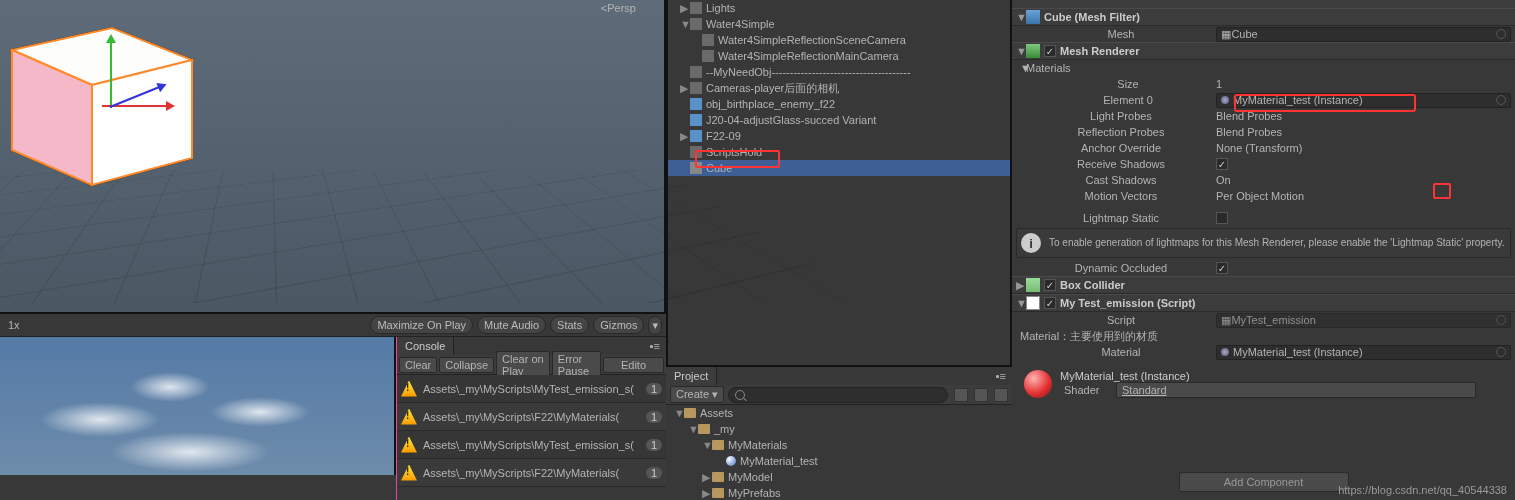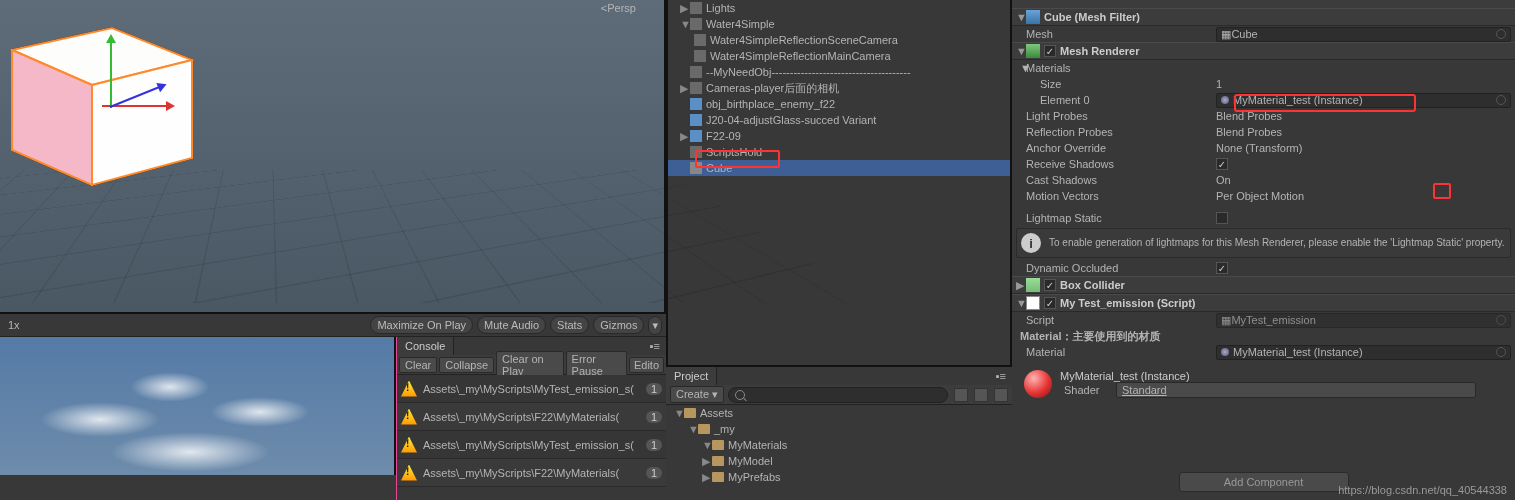--- a/index.html
+++ b/index.html
@@ -35,38 +35,38 @@
 .c1{width:80px;height:30px;left:130px;top:35px;} .c2{width:120px;height:35px;left:40px;top:65px;} .c3{width:100px;height:30px;left:210px;top:60px;} .c4{width:160px;height:40px;left:110px;top:95px;}
 
 
 .console { width:270px; height:163px; background:#383838; display:flex; flex-direction:column; border-left:1px solid #ec4899;}
 .panel-tab { height:18px; background:#383838; display:flex; align-items:center; }
 .tab { background:#4a4a4a; padding:2px 8px; height:18px; display:flex; align-items:center; border-right:1px solid #222; color:#ccc;}
 .tab.active { background:#3c3c3c; }
 .opt{ margin-left:auto; padding:0 6px; cursor:pointer;}
 .con-tb { height:20px; display:flex; align-items:center; gap:2px; padding:0 2px; background:#3c3c3c; border-bottom:1px solid #222;}
 .con-btn { background:#4a4a4a; padding:1px 5px; border:1px solid #292929; border-radius:2px; cursor:pointer;}
-.con-btn.short{padding:1px 4px;text-align:right;}
+.con-btn.short{padding:1px 17px;text-align:right;}
 .log-row { height:28px; display:flex; align-items:center; padding:0 4px; border-bottom:1px solid #2a2a2a; background:#363636;}
 .log-row:nth-child(even){background:#3a3a3a;}
 .warn-ico { width:16px; height:16px; background:linear-gradient(#ffeb3b,#ff9800); clip-path:polygon(50% 0,100% 100%,0 100%); margin-right:6px; position:relative;}
 .warn-ico::after{content:"!";position:absolute;left:5px;top:1px;color:#222;font-weight:bold;font-size:10px;}
 .log-txt { flex:1; overflow:hidden; white-space:nowrap; text-overflow:ellipsis;}
 .log-badge { background:#555; border-radius:8px; padding:0 5px; color:#ccc;}
 
 
 .left { width:666px; display:flex; flex-direction:column;}
 .bottom-left { display:flex; height:163px;}
 .bottom-left .game{border-top:0;}
 
 
 .hier { width:346px; height:500px; background:#383838; border-left:2px solid #111; border-right:2px solid #111;}
 .hier-list { padding-top:0;}
 .tree-row { height:16px; display:flex; align-items:center; padding-left:6px; cursor:pointer;}
-.tree-row.indent1{padding-left:12px;} .tree-row.indent2{padding-left:16px;} .tree-row.indent3{padding-left:48px;}
+.tree-row.indent1{padding-left:12px;} .tree-row.indent2{padding-left:24px;} .tree-row.indent3{padding-left:48px;}
 .tree-row.sel { background:#3e5f96; color:#fff;}
 .arrow { width:10px; display:inline-block; color:#888;}
 .go-ico { width:12px; height:12px; margin-right:4px; background:#6a6a6a; display:inline-block;}
 .go-ico.cube{background:#888;}
 .go-ico.pref{background:#5a8fc8;}
 .redbox1 { position:absolute; border:2px solid #f33; left:695px; top:150px; width:85px; height:18px; border-radius:2px; pointer-events:none;}
 
 
 .project { width:346px; height:135px; background:#383838; border-top:2px solid #111;}
 .proj-tb { height:20px; display:flex; align-items:center; padding:0 4px; background:#3c3c3c; border-bottom:1px solid #222; gap:4px;}
@@ -83,21 +83,21 @@
 .comp-hdr .tri{width:10px;color:#999;cursor:pointer;}
 .comp-hdr .ico{width:14px;height:14px;margin-right:4px;}
 .comp-hdr .ico.mesh{background:linear-gradient(#6aa3d8,#3a73a8);}
 .comp-hdr .ico.rend{background:linear-gradient(#7fc87f,#3a8a3a);}
 .comp-hdr .ico.box{background:linear-gradient(#9d9,#7b7);}
 .comp-hdr .ico.script{background:#fff;border:1px solid #888;}
 .comp-hdr .title{font-weight:bold;color:#ccc;}
 .chk{width:12px;height:12px;background:#2a2a2a;border:1px solid #555;margin-right:4px;display:inline-flex;align-items:center;justify-content:center;cursor:pointer;}
 .chk.on::after{content:"✓";color:#ccc;font-size:10px;}
 .prop { height:16px; display:flex; align-items:center; padding:0 4px;}
-.prop .lbl{width:200px;padding-left:10px;}
+.prop .lbl{width:200px;padding-left:10px;text-align:center;}
 .prop.ind1 .lbl{padding-left:24px;}
 .prop .val{flex:1;}
 .obj-field{background:#2e2e2e;border:1px solid #222;border-radius:2px;padding:1px 4px;display:flex;align-items:center;height:15px;}
 .obj-field .dot{width:8px;height:8px;border-radius:50%;background:#888;margin-right:4px;}
 .obj-field .pick{margin-left:auto;width:10px;height:10px;border:1px solid #555;border-radius:50%;cursor:pointer;}
 .redbox2 { position:absolute; border:2px solid #f33; right:99px; top:94px; width:182px; height:18px; border-radius:3px; pointer-events:none;}
 .redbox3 { position:absolute; border:2px solid #f33; right:64px; top:183px; width:18px; height:16px; border-radius:2px; pointer-events:none;}
 .info-box{display:flex;align-items:center;background:#3a3a3a;border:1px solid #2a2a2a;margin:2px 4px;padding:4px;border-radius:2px;}
 .info-ico{width:20px;height:20px;border-radius:50%;background:#ccc;color:#333;display:flex;align-items:center;justify-content:center;font-weight:bold;margin-right:8px;font-size:13px;}
 .mat-section{background:#383838;padding:2px 4px;}
@@ -261,20 +261,25 @@
         <div class="tree-row indent1" style="padding-left: 22px;">
           <span class="arrow">▼</span>
           <span class="folder-ico"></span>
           <span>_my</span>
         </div>
         <div class="tree-row indent2" style="padding-left: 36px;">
           <span class="arrow">▼</span>
           <span class="folder-ico"></span>
           <span>MyMaterials</span>
         </div>
+        <div class="tree-row indent3" style="padding-left: 50px;">
+          <span class="arrow"></span>
+          <span class="mat-ico"></span>
+          <span>MyMaterial_test</span>
+        </div>
         <div class="tree-row indent2" style="padding-left: 36px;">
           <span class="arrow">▶</span>
           <span class="folder-ico"></span>
           <span>MyModel</span>
         </div>
         <div class="tree-row indent2" style="padding-left: 36px;">
           <span class="arrow">▶</span>
           <span class="folder-ico"></span>
           <span>MyPrefabs</span>
         </div>
@@ -373,21 +378,21 @@
   </div>
   <div class="prop">
       <span class="lbl">Script</span>
     <div class="val obj-field" style="opacity:.7;">
         <span>▦ </span>
         <span>MyTest_emission</span>
         <span class="pick"></span>
       </div>
     </div>
   <div class="prop">
-      <span style="padding-left:4px;font-weight:bold;">Material：主要使用到的材质</span>
+      <span style="padding-left:4px;font-weight:normal;">Material：主要使用到的材质</span>
     </div>
   <div class="prop">
       <span class="lbl">Material</span>
     <div class="val obj-field">
         <span class="dot" style="background:radial-gradient(#aac,#557);"></span>
         <span>MyMaterial_test (Instance)</span>
         <span class="pick"></span>
       </div>
     </div>
 

